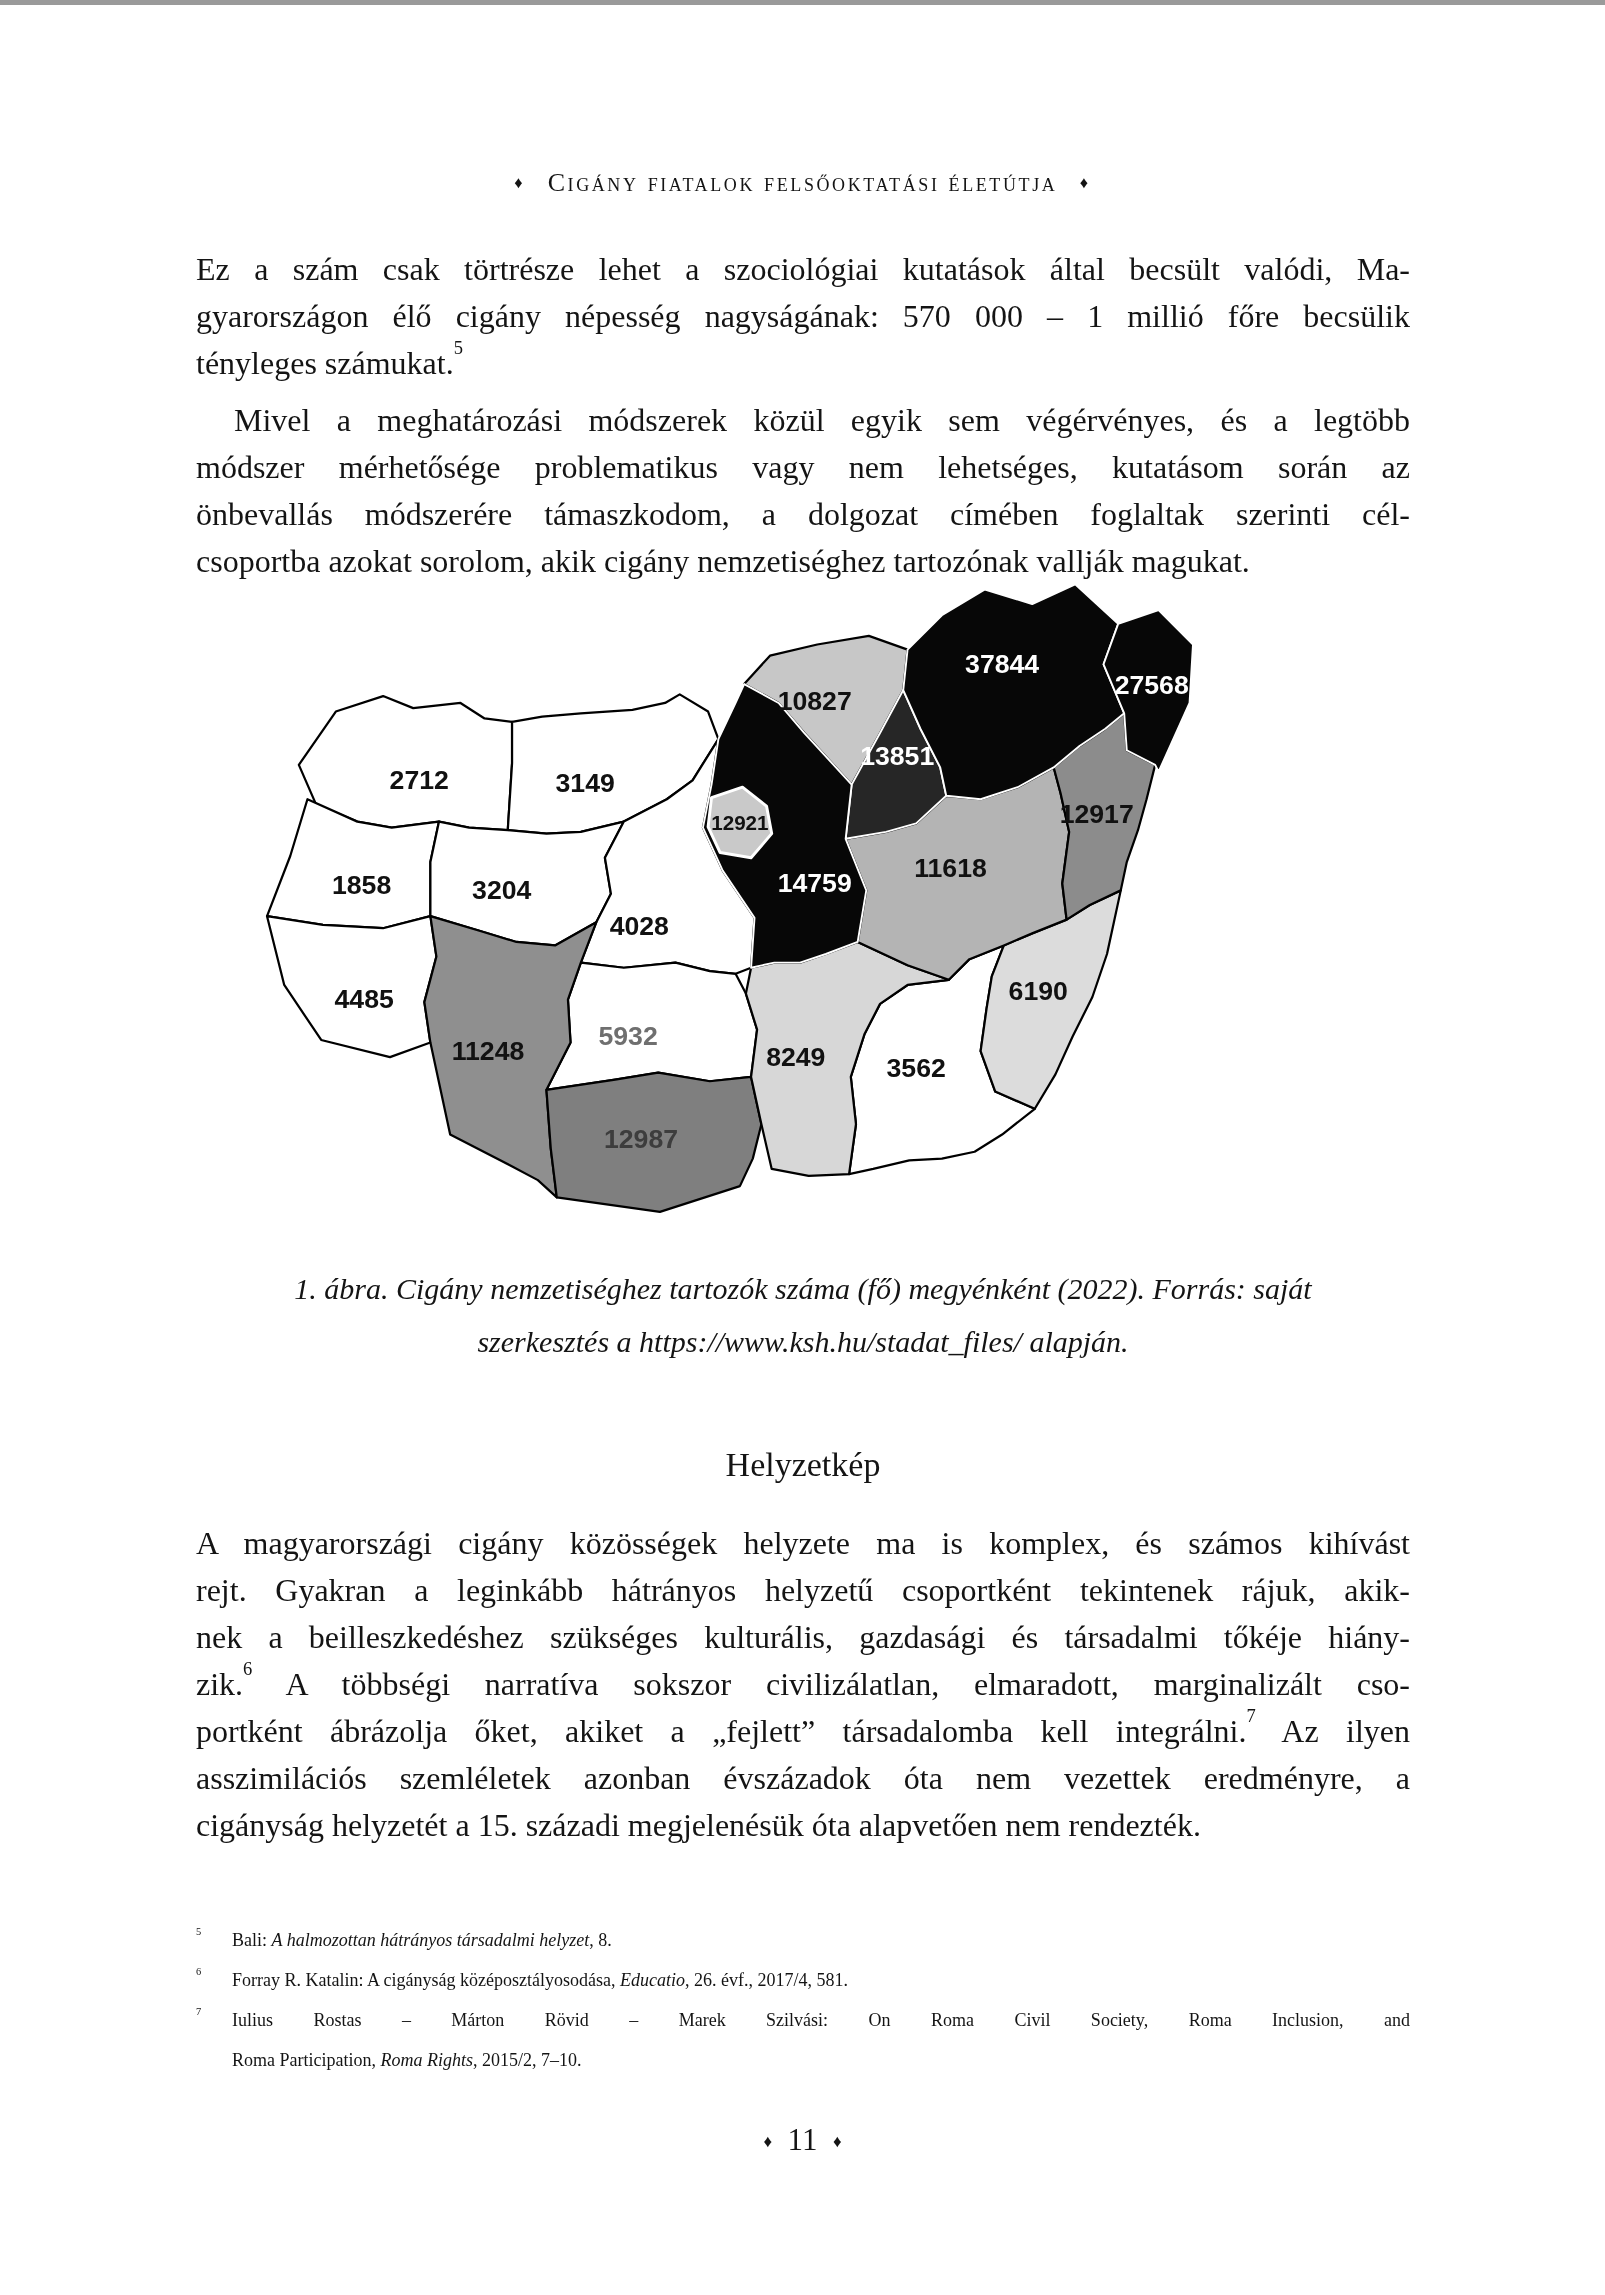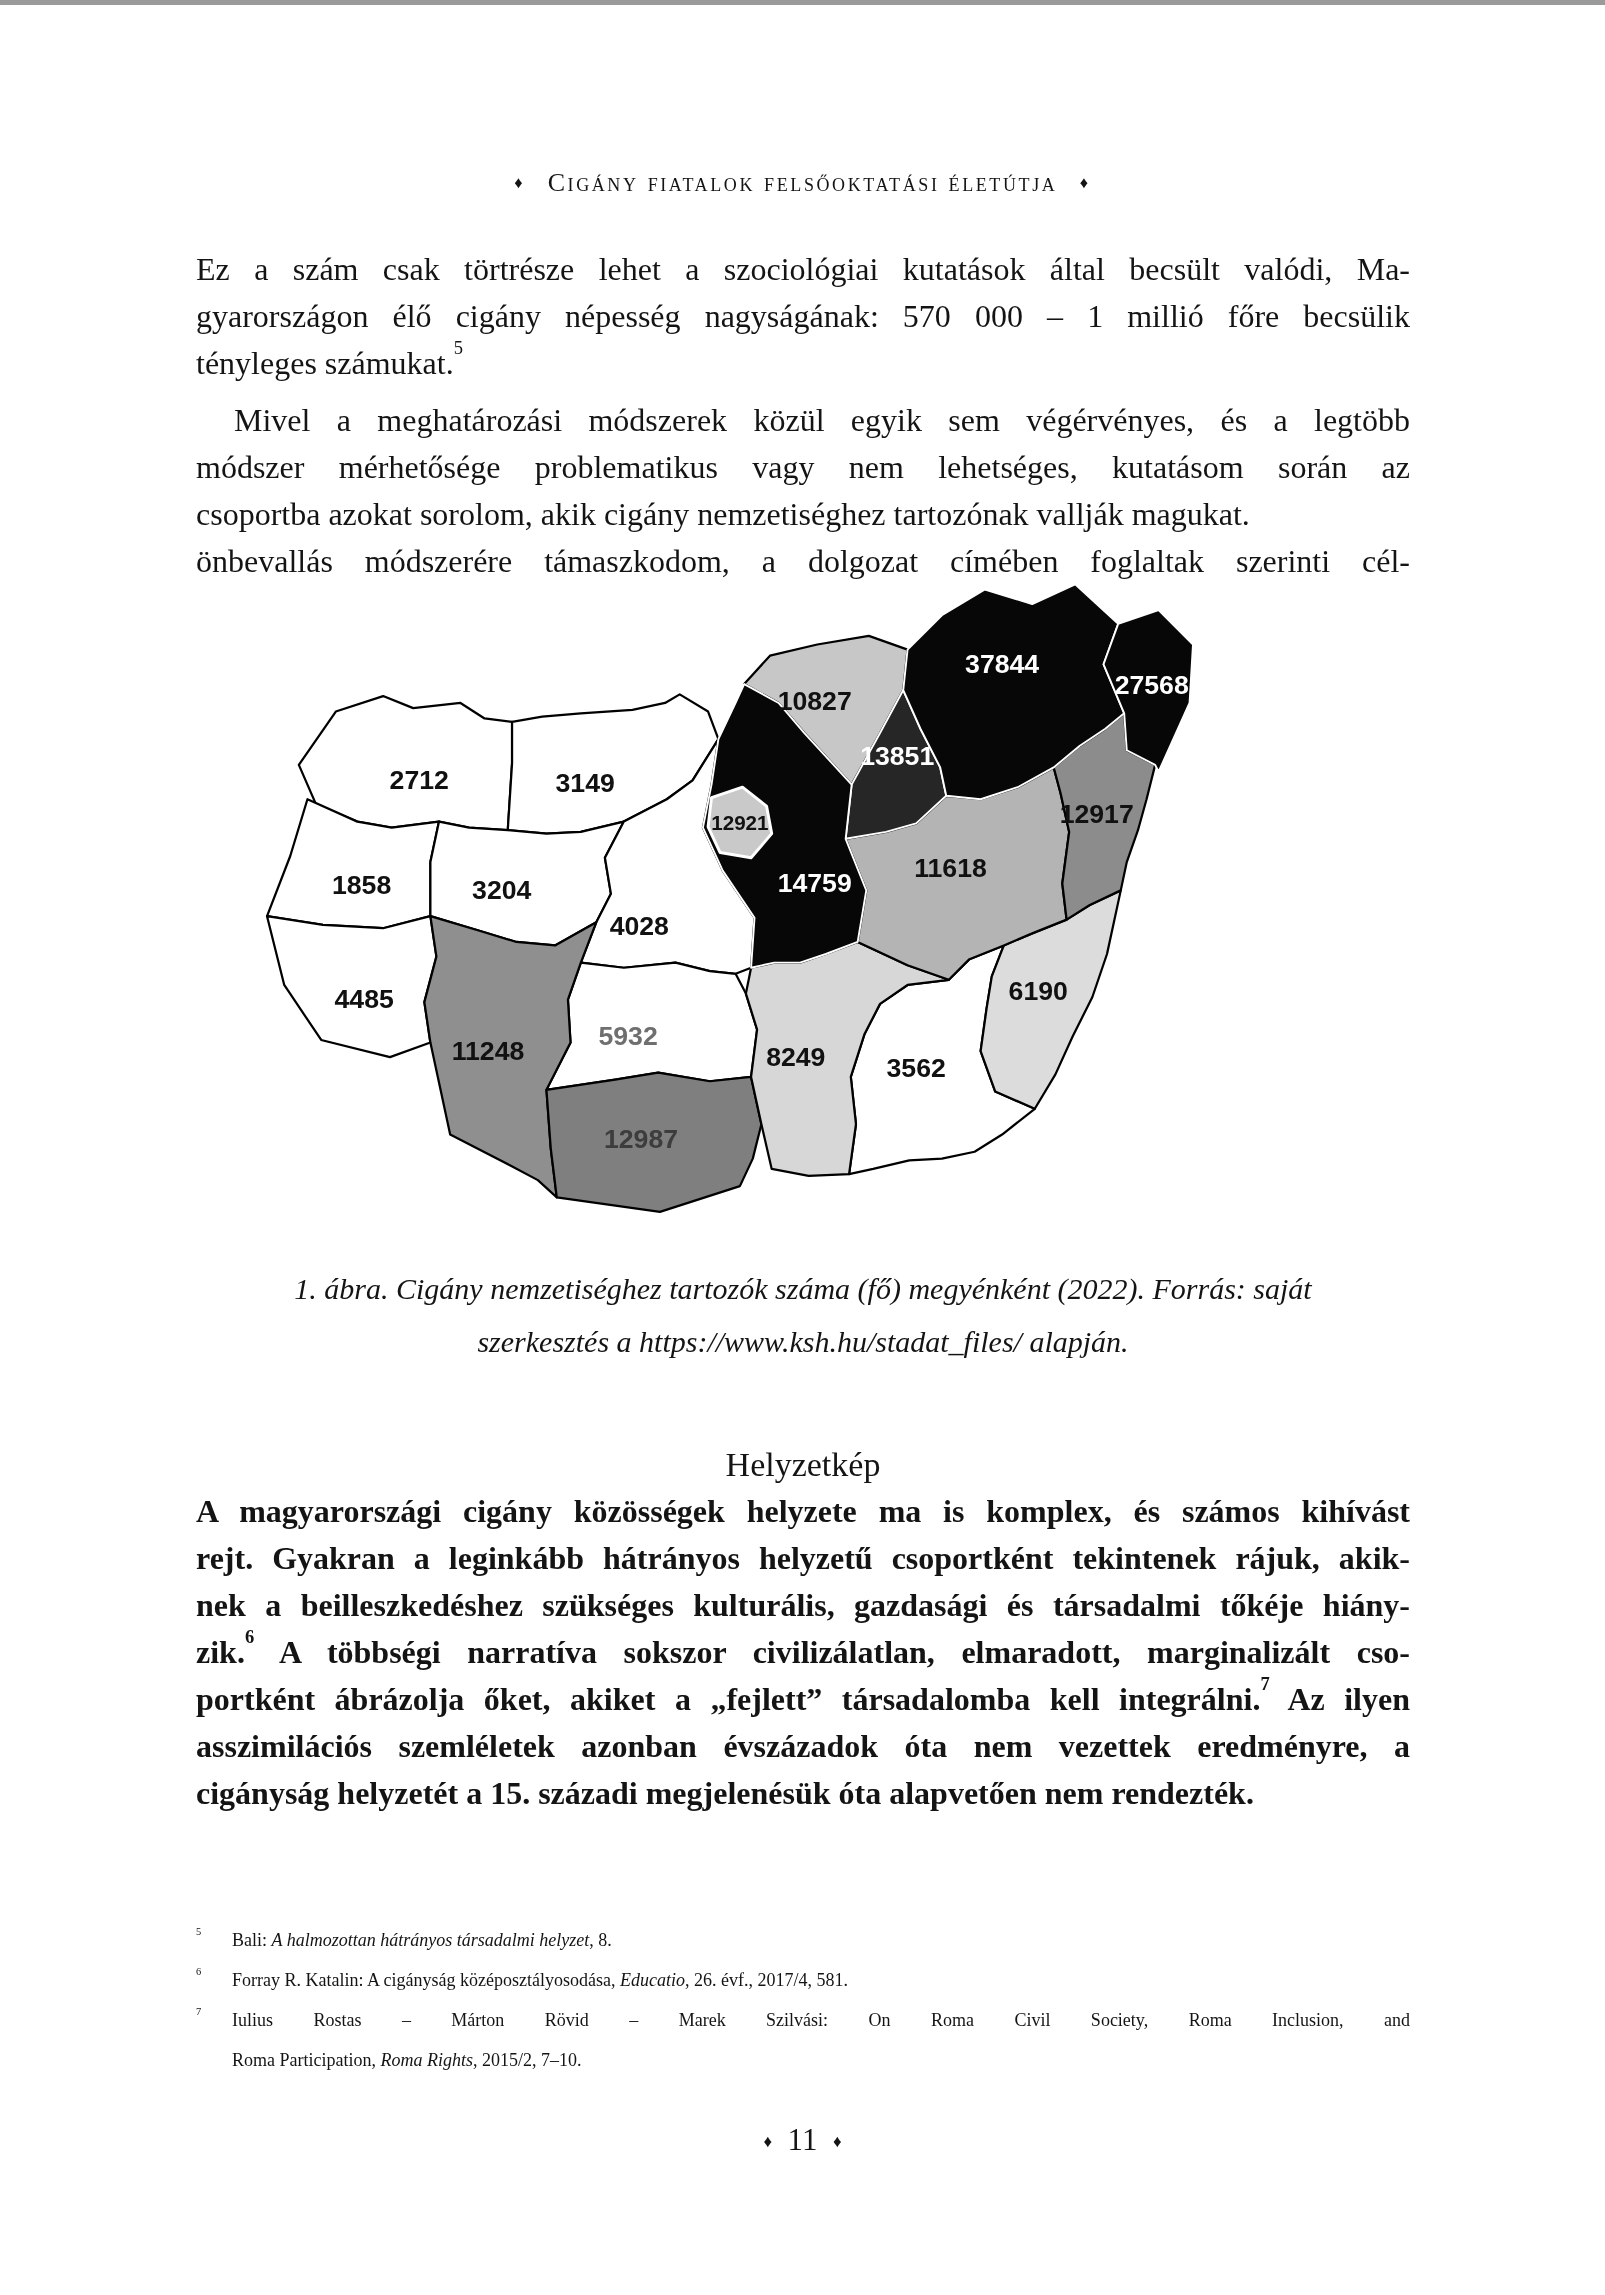--- a/index.html
+++ b/index.html
@@ -55,22 +55,22 @@
   </div>
 
   <div class="textcol" style="top:241px;">
       <div class="bline"><span>Ez a szám csak törtrésze lehet a szociológiai kutatások által becsült valódi, Ma-</span></div>
       <div class="bline"><span>gyarországon élő cigány népesség nagyságának: 570 000 – 1 millió főre becsülik</span></div>
       <div class="bline last"><span>tényleges számukat.</span><sup class="bsup">5</sup></div>
     </div>
   <div class="textcol" style="top:392px;">
       <div class="bline indent"><span>Mivel a meghatározási módszerek közül egyik sem végérvényes, és a legtöbb</span></div>
       <div class="bline"><span>módszer mérhetősége problematikus vagy nem lehetséges, kutatásom során az</span></div>
+      <div class="bline"><span>önbevallás módszerére támaszkodom, a dolgozat címében foglaltak szerinti cél-</span></div>
       <div class="bline last"><span>csoportba azokat sorolom, akik cigány nemzetiséghez tartozónak vallják magukat.</span></div>
-      <div class="bline"><span>önbevallás módszerére támaszkodom, a dolgozat címében foglaltak szerinti cél-</span></div>
     </div>
 
   <div class="map-wrap">
     <svg viewBox="0 0 1100 770" width="946" height="662">
 
       <path class="county-light" d="M95,160 L150,142 L185,156 L240,150 L268,168 L300,172 L300,220 L295,298 L250,295 L215,288 L160,295 L120,288 L72,268 L52,222 Z" fill="#ffffff"></path>
       <path class="county-light" d="M300,172 L335,166 L380,162 L440,158 L478,150 L495,140 L528,160 L540,192 L510,240 L480,262 L430,288 L380,300 L340,302 L295,298 L300,220 Z" fill="#ffffff"></path>
       <path class="county-light" d="M215,288 L205,335 L205,398 L150,412 L80,408 L15,398 L42,328 L62,262 L120,288 L160,295 Z" fill="#ffffff"></path>
       <path class="county-light" d="M215,288 L250,295 L295,298 L340,302 L380,300 L430,288 L408,330 L415,372 L398,405 L350,432 L305,428 L262,415 L205,398 L205,335 Z" fill="#ffffff"></path>
       <path class="county-light" d="M15,398 L80,408 L150,412 L205,398 L212,445 L198,498 L205,545 L158,562 L78,542 L35,478 Z" fill="#ffffff"></path>
@@ -114,21 +114,21 @@
     </svg>
   </div>
 
   <div class="caption">
     <div class="capline">1. ábra. Cigány nemzetiséghez tartozók száma (fő) megyénként (2022). Forrás: saját</div>
     <div class="capline">szerkesztés a https://www.ksh.hu/stadat_files/ alapján.</div>
   </div>
 
   <div class="sec-heading">Helyzetkép</div>
 
-  <div class="textcol" style="top:1483px;font-weight:bold;">
+  <div class="textcol" style="top:1515px;">
       <div class="bline"><span>A magyarországi cigány közösségek helyzete ma is komplex, és számos kihívást</span></div>
       <div class="bline"><span>rejt. Gyakran a leginkább hátrányos helyzetű csoportként tekintenek rájuk, akik-</span></div>
       <div class="bline"><span>nek a beilleszkedéshez szükséges kulturális, gazdasági és társadalmi tőkéje hiány-</span></div>
       <div class="bline"><span>zik.</span><sup class="bsup">6</sup><span> A többségi narratíva sokszor civilizálatlan, elmaradott, marginalizált cso-</span></div>
       <div class="bline"><span>portként ábrázolja őket, akiket a „fejlett” társadalomba kell integrálni.</span><sup class="bsup">7</sup><span> Az ilyen</span></div>
       <div class="bline"><span>asszimilációs szemléletek azonban évszázadok óta nem vezettek eredményre, a</span></div>
       <div class="bline last"><span>cigányság helyzetét a 15. századi megjelenésük óta alapvetően nem rendezték.</span></div>
     </div>
 
   <div class="footnotes">

